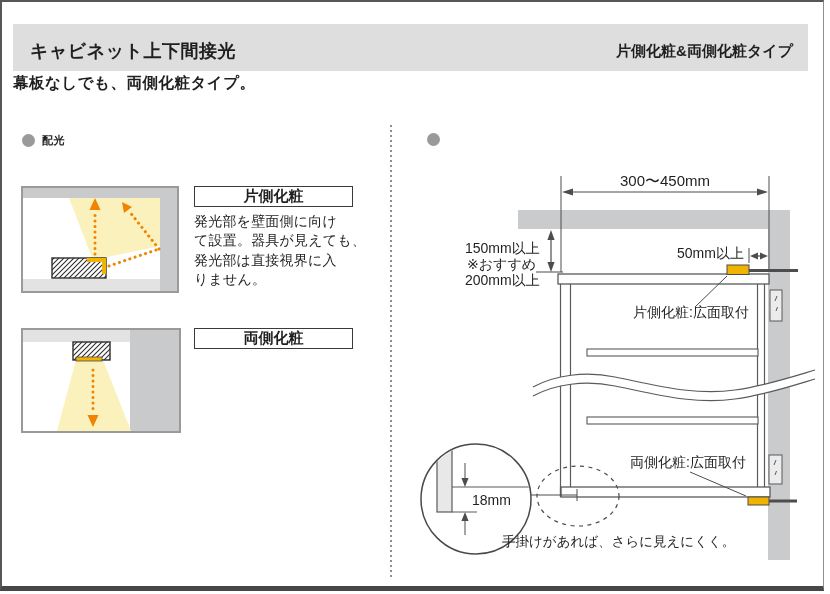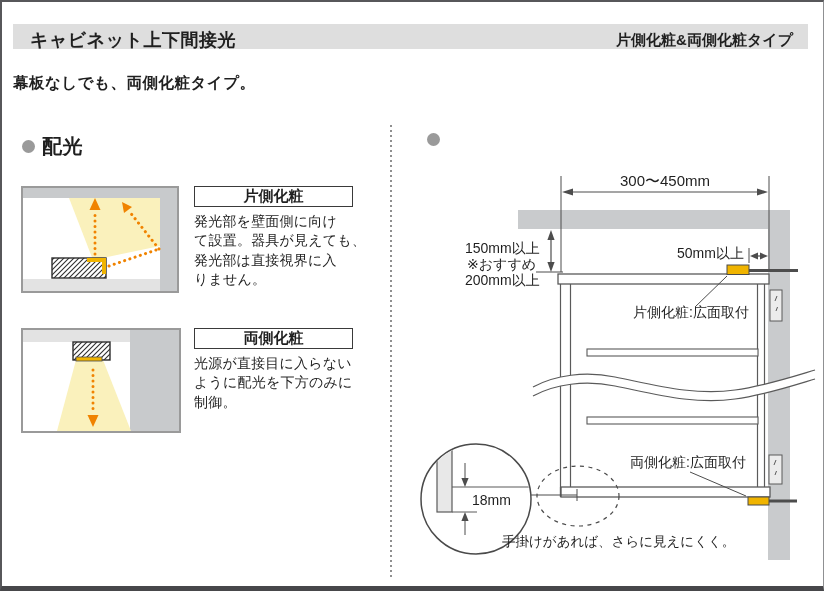--- a/index.html
+++ b/index.html
@@ -1,29 +1,29 @@
 <!DOCTYPE html>
 <html><head>
 <meta charset="utf-8">
 <style>
   html,body{margin:0;padding:0;background:#fff;}
   .screen{position:relative;width:830px;height:594px;background:#fff;overflow:hidden;
           font-family:"Liberation Sans","DejaVu Sans",sans-serif;color:#1f1f1f;}
   .frame{position:absolute;left:0;top:0;width:824px;height:591px;box-sizing:border-box;
          border-top:2px solid #57575a;border-left:2px solid #57575a;
          border-right:1px solid #8f9092;border-bottom:5px solid #47474a;}
-  .header-bar{position:absolute;left:13px;top:24px;width:795px;height:25px;background:#dedede;
+  .header-bar{position:absolute;left:13px;top:24px;width:795px;height:47px;background:#dedede;
          box-sizing:border-box;display:flex;align-items:center;justify-content:space-between;
          padding:7px 15px 0 17px;}
   .page-title{font-size:18px;font-weight:bold;letter-spacing:.5px;}
   .type-label{font-size:15px;font-weight:bold;}
   .subtitle{position:absolute;left:13px;top:73px;font-size:15.5px;font-weight:bold;letter-spacing:.5px;}
   .sec-head{position:absolute;display:flex;align-items:center;gap:7px;}
   .bullet{width:13px;height:13px;border-radius:50%;background:#9a9a9a;flex:0 0 auto;}
-  .sec-title{font-size:20px;font-weight:bold;letter-spacing:.5px;}
+  .sec-title{font-size:11px;font-weight:bold;letter-spacing:.5px;}
   .divider{position:absolute;left:390px;top:125px;width:2px;height:452px;
            background:repeating-linear-gradient(to bottom,#8f8f8f 0 2px,transparent 2px 5px);}
   .labelbox{position:absolute;width:159px;height:21px;border:1.5px solid #3a3a3a;box-sizing:border-box;
             display:flex;align-items:center;justify-content:center;font-size:15px;font-weight:bold;background:#fff;}
   .desc{position:absolute;width:182px;font-size:14px;line-height:19.4px;white-space:pre-line;letter-spacing:.2px;}
   svg text{font-family:"Liberation Sans","DejaVu Sans",sans-serif;fill:#1f1f1f;}
   .abs{position:absolute;}
 </style>
 </head>
 <body>
@@ -81,23 +81,20 @@
     <rect x="109" y="2" width="49" height="101" fill="#c8cacc"></rect>
     <polygon points="55,32 82,32 110,103 36,103" fill="#FAF1BC"></polygon>
     <rect x="52" y="14" width="37" height="18" fill="url(#hatchB)" stroke="#2e2e2e" stroke-width="1.4"></rect>
     <rect x="55" y="29" width="26" height="4" fill="#F0B400" stroke="#4a4a4a" stroke-width="0.8"></rect>
     <line x1="72" y1="42" x2="72" y2="86" stroke="#F08300" stroke-width="3" stroke-linecap="round" stroke-dasharray="0.1 5.4"></line>
     <polygon points="72,99 66.5,87 77.5,87" fill="#F08300"></polygon>
   </svg>
   <div class="labelbox" style="left:194px;top:328px;align-items:center;">
     <span>両側化粧</span>
   </div>
-  <div class="desc" style="left:194px;top:354px;">光源が直接目に入らない
-ように配光を下方のみに
-制御。</div>
 
   <div class="sec-head" style="left:427px;top:133px;">
     <div class="bullet"></div>
   </div>
 
   <svg class="abs" style="left:415px;top:160px;" width="405" height="400" viewBox="0 0 405 400">
 
     <rect x="103" y="50" width="272" height="19" fill="#c9cbcd"></rect>
     <rect x="353" y="50" width="22" height="370" fill="#c9cbcd"></rect>
 

